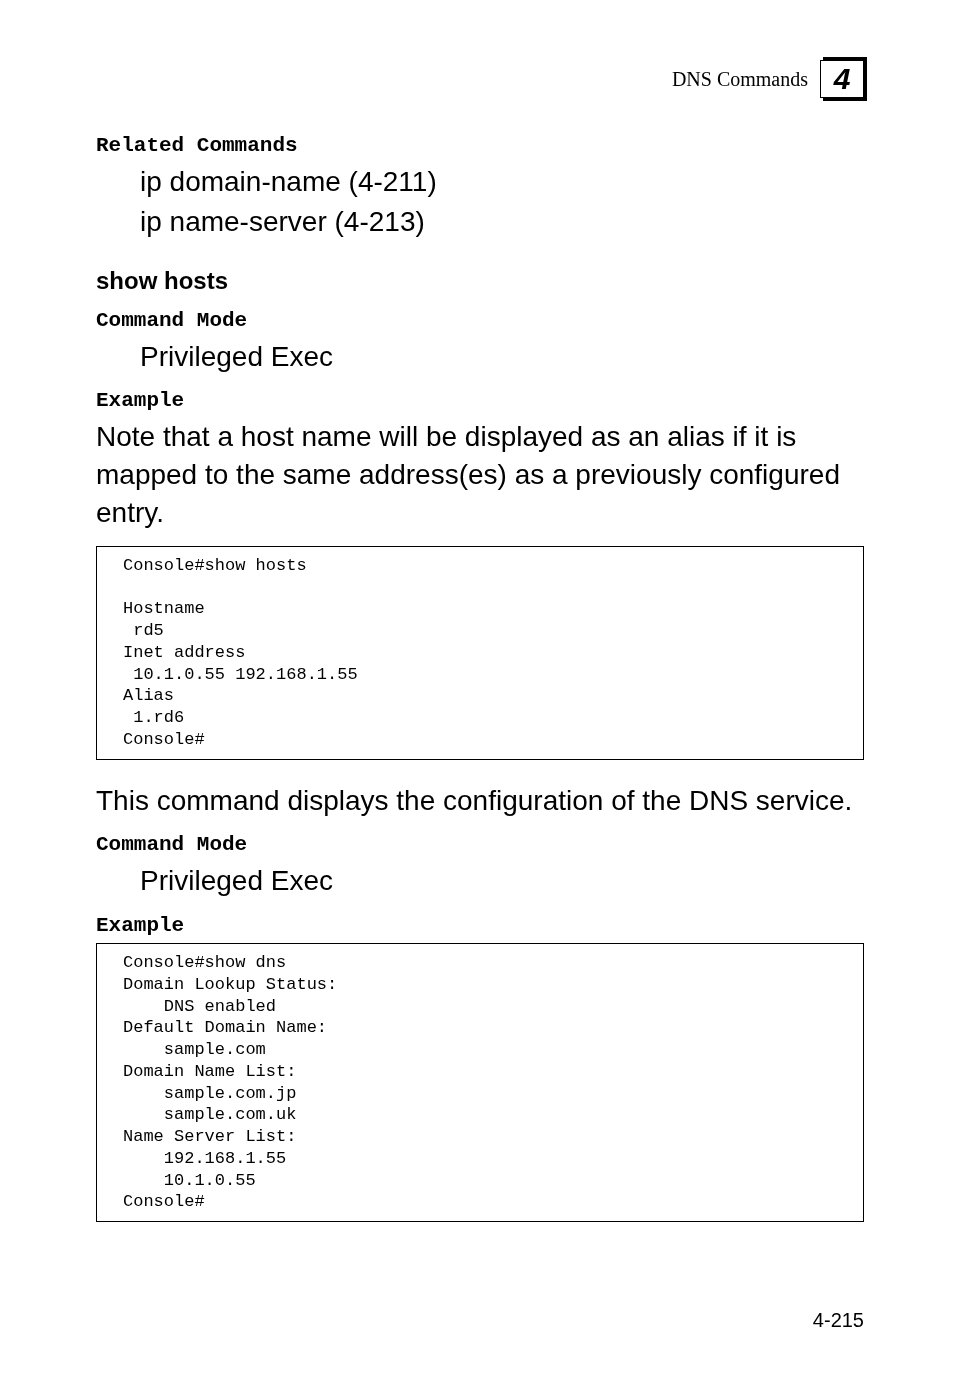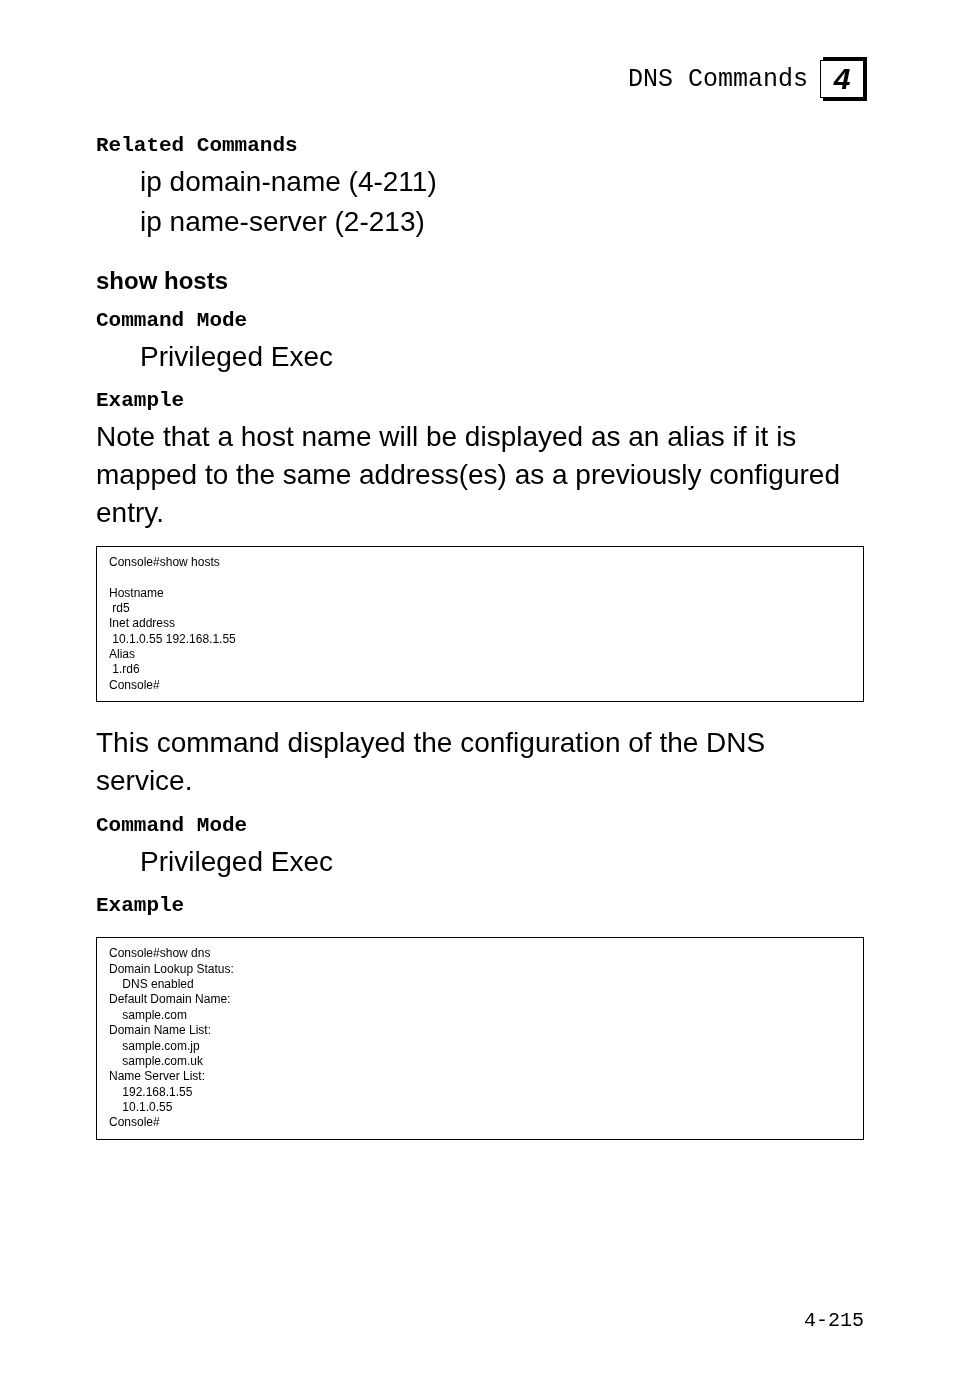--- a/index.html
+++ b/index.html
@@ -15,22 +15,22 @@
     padding: 60px 90px 0 96px;
   }
   .hdr {
     display: flex;
     justify-content: flex-end;
     align-items: center;
     gap: 12px;
     margin-bottom: 36px;
   }
   .hdr-text {
-    font-size: 25px;
-    font-family: Liberation Mono, monospace;
+    font-size: 20px;
+    font-family: Liberation Serif, serif;
   }
   .chapnum {
     width: 44px;
     height: 38px;
     background: #fff;
     border: 1px solid #000;
     position: relative;
     display: flex;
     align-items: center;
     justify-content: center;
@@ -42,79 +42,79 @@
     font-style: italic;
     font-size: 30px;
     line-height: 1;
   }
   .h-b { font-weight: bold; font-size: 21px; margin-bottom: 6px; font-family: Liberation Mono, monospace; }
   .h-bi { font-weight: bold; font-size: 24px; margin-bottom: 4px; font-family: Arial, sans-serif; }
   .body-text { font-size: 28px; line-height: 1.35; margin-bottom: 14px; font-family: Arial, sans-serif; }
   .indent { margin-left: 44px; }
   .code-block {
     border: 1px solid #000;
-    padding: 8px 10px 8px 12px;
-    font-family: Liberation Sans, sans-serif;
-    font-size: 12px;
+    padding: 8px 10px 8px 26px;
+    font-family: Liberation Mono, monospace;
+    font-size: 17px;
     line-height: 1.28;
     white-space: pre;
     margin-bottom: 22px;
   }
   .sect-gap { margin-top: 26px; }
   .sect-gap-sm { margin-top: 14px; }
   .pagenum {
     position: absolute;
     bottom: 56px;
     right: 90px;
     font-size: 20px;
-    font-family: Liberation Mono, monospace;
+    font-family: Liberation Sans, sans-serif;
   }
 </style>
 </head>
 <body>
 
 <div class="page">
 
   <div class="hdr">
     <span class="hdr-text">DNS Commands</span>
     <div class="chapnum">
       <span>4</span>
     </div>
   </div>
 
   <div class="h-b">Related Commands</div>
   <div class="body-text indent" style="margin-bottom:2px">ip domain-name (4-211)</div>
-  <div class="body-text indent">ip name-server (2-213)</div>
+  <div class="body-text indent">ip name-server (4-213)</div>
 
   <div class="h-bi sect-gap">show hosts</div>
 
   <div class="h-b sect-gap-sm">Command Mode</div>
   <div class="body-text indent">Privileged Exec</div>
 
   <div class="h-b sect-gap-sm">Example</div>
   <div class="body-text">Note that a host name will be displayed as an alias if it is mapped to the same address(es) as a previously configured entry.</div>
 
   <div class="code-block">Console#show hosts
 
 Hostname
  rd5
 Inet address
  10.1.0.55 192.168.1.55
 Alias
  1.rd6
 Console#</div>
 
-  <div class="body-text">This command displayed the configuration of the DNS service.</div>
+  <div class="body-text">This command displays the configuration of the DNS service.</div>
 
   <div class="h-b sect-gap-sm">Command Mode</div>
   <div class="body-text indent">Privileged Exec</div>
 
   <div class="h-b sect-gap-sm">Example</div>
 
-  <div class="code-block" style="margin-top:20px">Console#show dns
+  <div class="code-block" style="margin-top:6px">Console#show dns
 Domain Lookup Status:
     DNS enabled
 Default Domain Name:
     sample.com
 Domain Name List:
     sample.com.jp
     sample.com.uk
 Name Server List:
     192.168.1.55
     10.1.0.55

